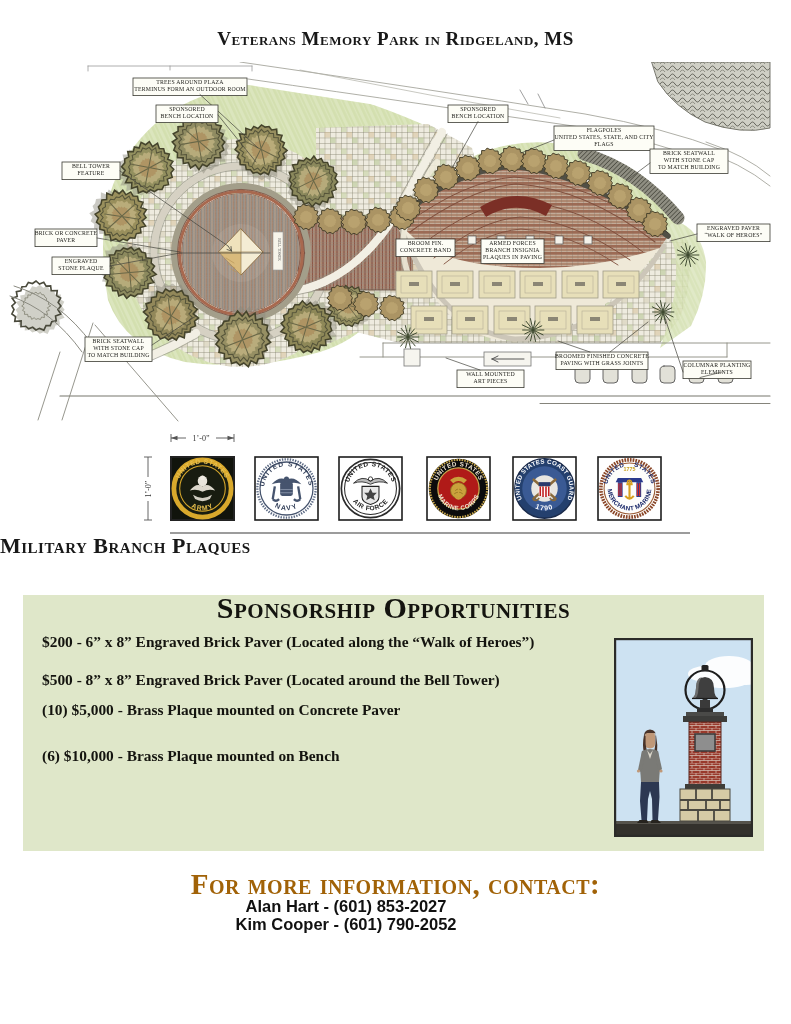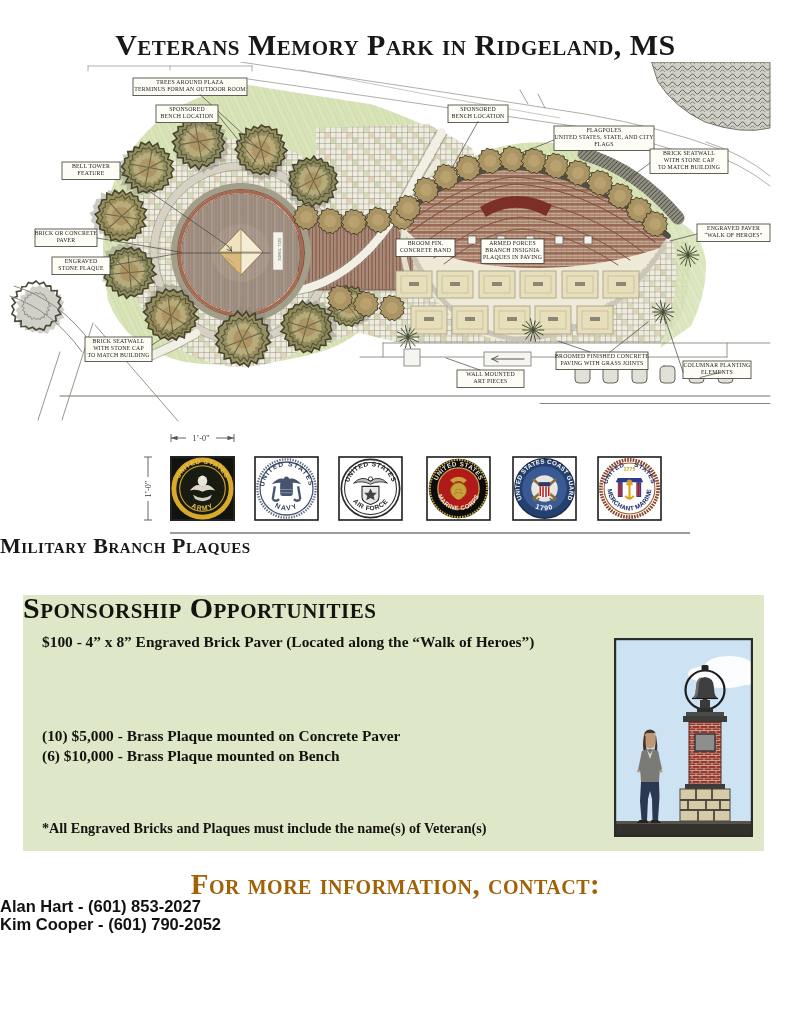--- a/index.html
+++ b/index.html
@@ -1,23 +1,23 @@
 <!DOCTYPE html>
 <html><head>
 <meta charset="utf-8">
 <style>
 html,body{margin:0;padding:0;background:#fff;}
 body{width:791px;height:1024px;position:relative;font-family:"Liberation Serif",serif;overflow:hidden;}
-.title{position:absolute;left:0;top:28px;width:791px;text-align:center;font-family:"Liberation Serif",serif;font-weight:bold;font-size:30px;font-variant:small-caps;letter-spacing:0.5px;color:#181818;}
+.title{position:absolute;left:0;top:28px;width:791px;text-align:center;font-family:"Liberation Serif",serif;font-weight:bold;font-size:19px;font-variant:small-caps;letter-spacing:0.5px;color:#181818;}
 .caption{position:absolute;left:0;top:533px;width:791px;font-weight:bold;font-size:22px;font-variant:small-caps;letter-spacing:0.5px;color:#181818;}
 .greenbox{position:absolute;left:23px;top:595px;width:741px;height:256px;background:#dfe7c9;}
-.gbtitle{position:absolute;left:0;top:-4px;width:741px;font-weight:bold;font-size:30px;font-variant:small-caps;letter-spacing:0.5px;color:#14140f;}
+.gbtitle{position:absolute;left:0;top:-4px;width:741px;text-align:center;font-weight:bold;font-size:30px;font-variant:small-caps;letter-spacing:0.5px;color:#14140f;}
 .gbitem{position:absolute;left:19px;font-weight:bold;font-size:15.4px;color:#14140f;white-space:nowrap;}
 .contact{position:absolute;left:0;top:868px;width:791px;text-align:center;font-weight:bold;font-size:29px;font-variant:small-caps;letter-spacing:0.5px;color:#a16207;}
-.phones{position:absolute;left:0;top:897px;width:692px;text-align:left;font-family:"Liberation Sans",sans-serif;font-weight:bold;font-size:16.5px;color:#111;line-height:18px;}
+.phones{position:absolute;left:0;top:897px;width:692px;text-align:center;font-family:"Liberation Sans",sans-serif;font-weight:bold;font-size:16.5px;color:#111;line-height:18px;}
 svg{position:absolute;}
 </style>
 </head>
 <body>
 <div class="title">Veterans Memory Park in Ridgeland, MS</div>
 
 <svg id="plan" style="left:0;top:62px;filter:blur(0.25px)" width="791" height="360" viewBox="0 0 791 360">
     <defs>
 <pattern id="grid" width="5.5" height="5.5" patternUnits="userSpaceOnUse">
         <rect width="5.5" height="5.5" fill="#eeebdf"></rect>
@@ -559,24 +559,24 @@
 <circle cx="0" cy="-6" r="2" fill="none" stroke="#d8a020" stroke-width="1.2"></circle>
 </g>
       </g>
 </g>
   </svg>
 
 <div class="caption">Military Branch Plaques</div>
 
 <div class="greenbox">
   <div class="gbtitle">Sponsorship Opportunities</div>
-  <div class="gbitem" style="top:38px">$100 - 4” x 8” Engraved Brick Paver (Located along the “Walk of Heroes”)</div>
-  <div class="gbitem" style="top:132px">(10) $5,000 - Brass Plaque mounted on Concrete Paver</div>
+  <div class="gbitem" style="top:38px">$200 - 6” x 8” Engraved Brick Paver (Located along the “Walk of Heroes”)</div>
+  <div class="gbitem" style="top:76px">$500 - 8” x 8” Engraved Brick Paver (Located around the Bell Tower)</div>
+  <div class="gbitem" style="top:106px">(10) $5,000 - Brass Plaque mounted on Concrete Paver</div>
   <div class="gbitem" style="top:152px">(6) $10,000 - Brass Plaque mounted on Bench</div>
-  <div class="gbitem" style="top:225px;font-size:14.2px">*All Engraved Bricks and Plaques must include the name(s) of Veteran(s)</div>
   <svg id="tower" style="left:591px;top:43px" width="139" height="199" viewBox="0 0 139 199">
       <defs>
         <pattern id="brk" width="8" height="5" patternUnits="userSpaceOnUse">
           <rect width="8" height="5" fill="#993a2c"></rect>
           <path d="M0,0H8 M0,2.5H8 M2,0V2.5 M6,2.5V5" stroke="#d8c8be" stroke-width="0.7" fill="none"></path>
         </pattern>
       </defs>
 <rect x="0" y="0" width="139" height="199" fill="#cde2f2"></rect>
 <g fill="#ffffff" opacity="0.95">
         <ellipse cx="115" cy="28" rx="24" ry="10"></ellipse>

